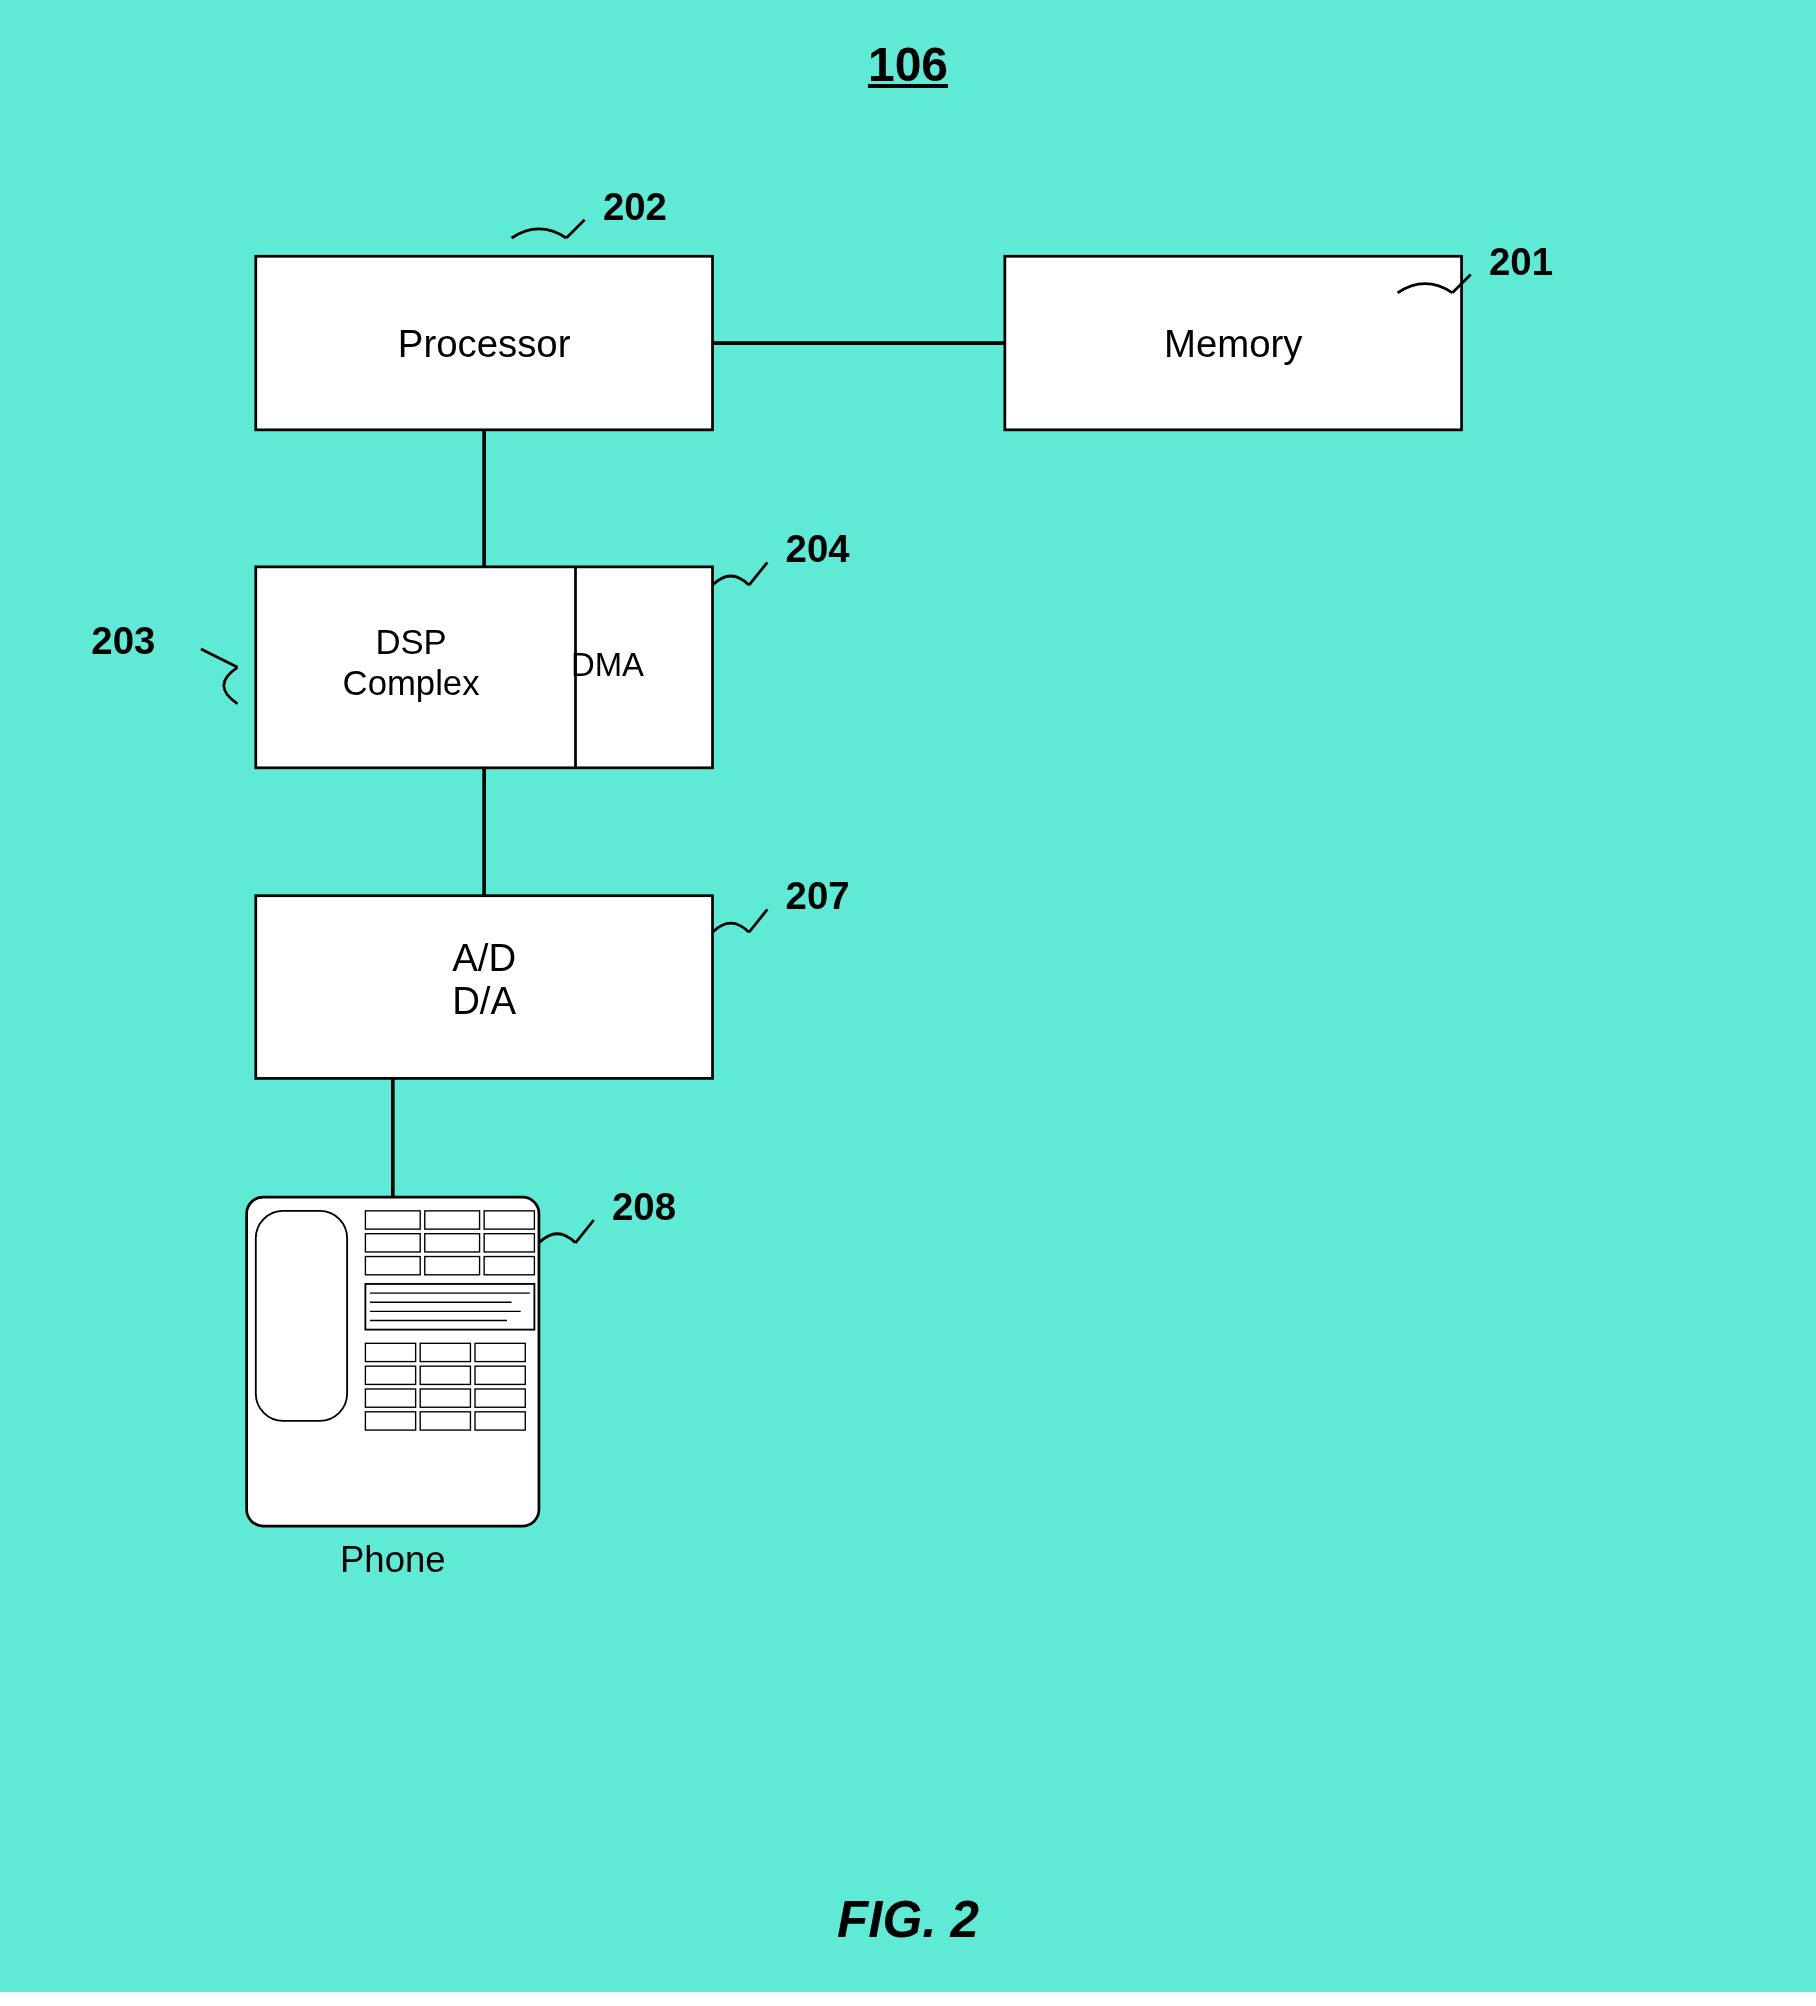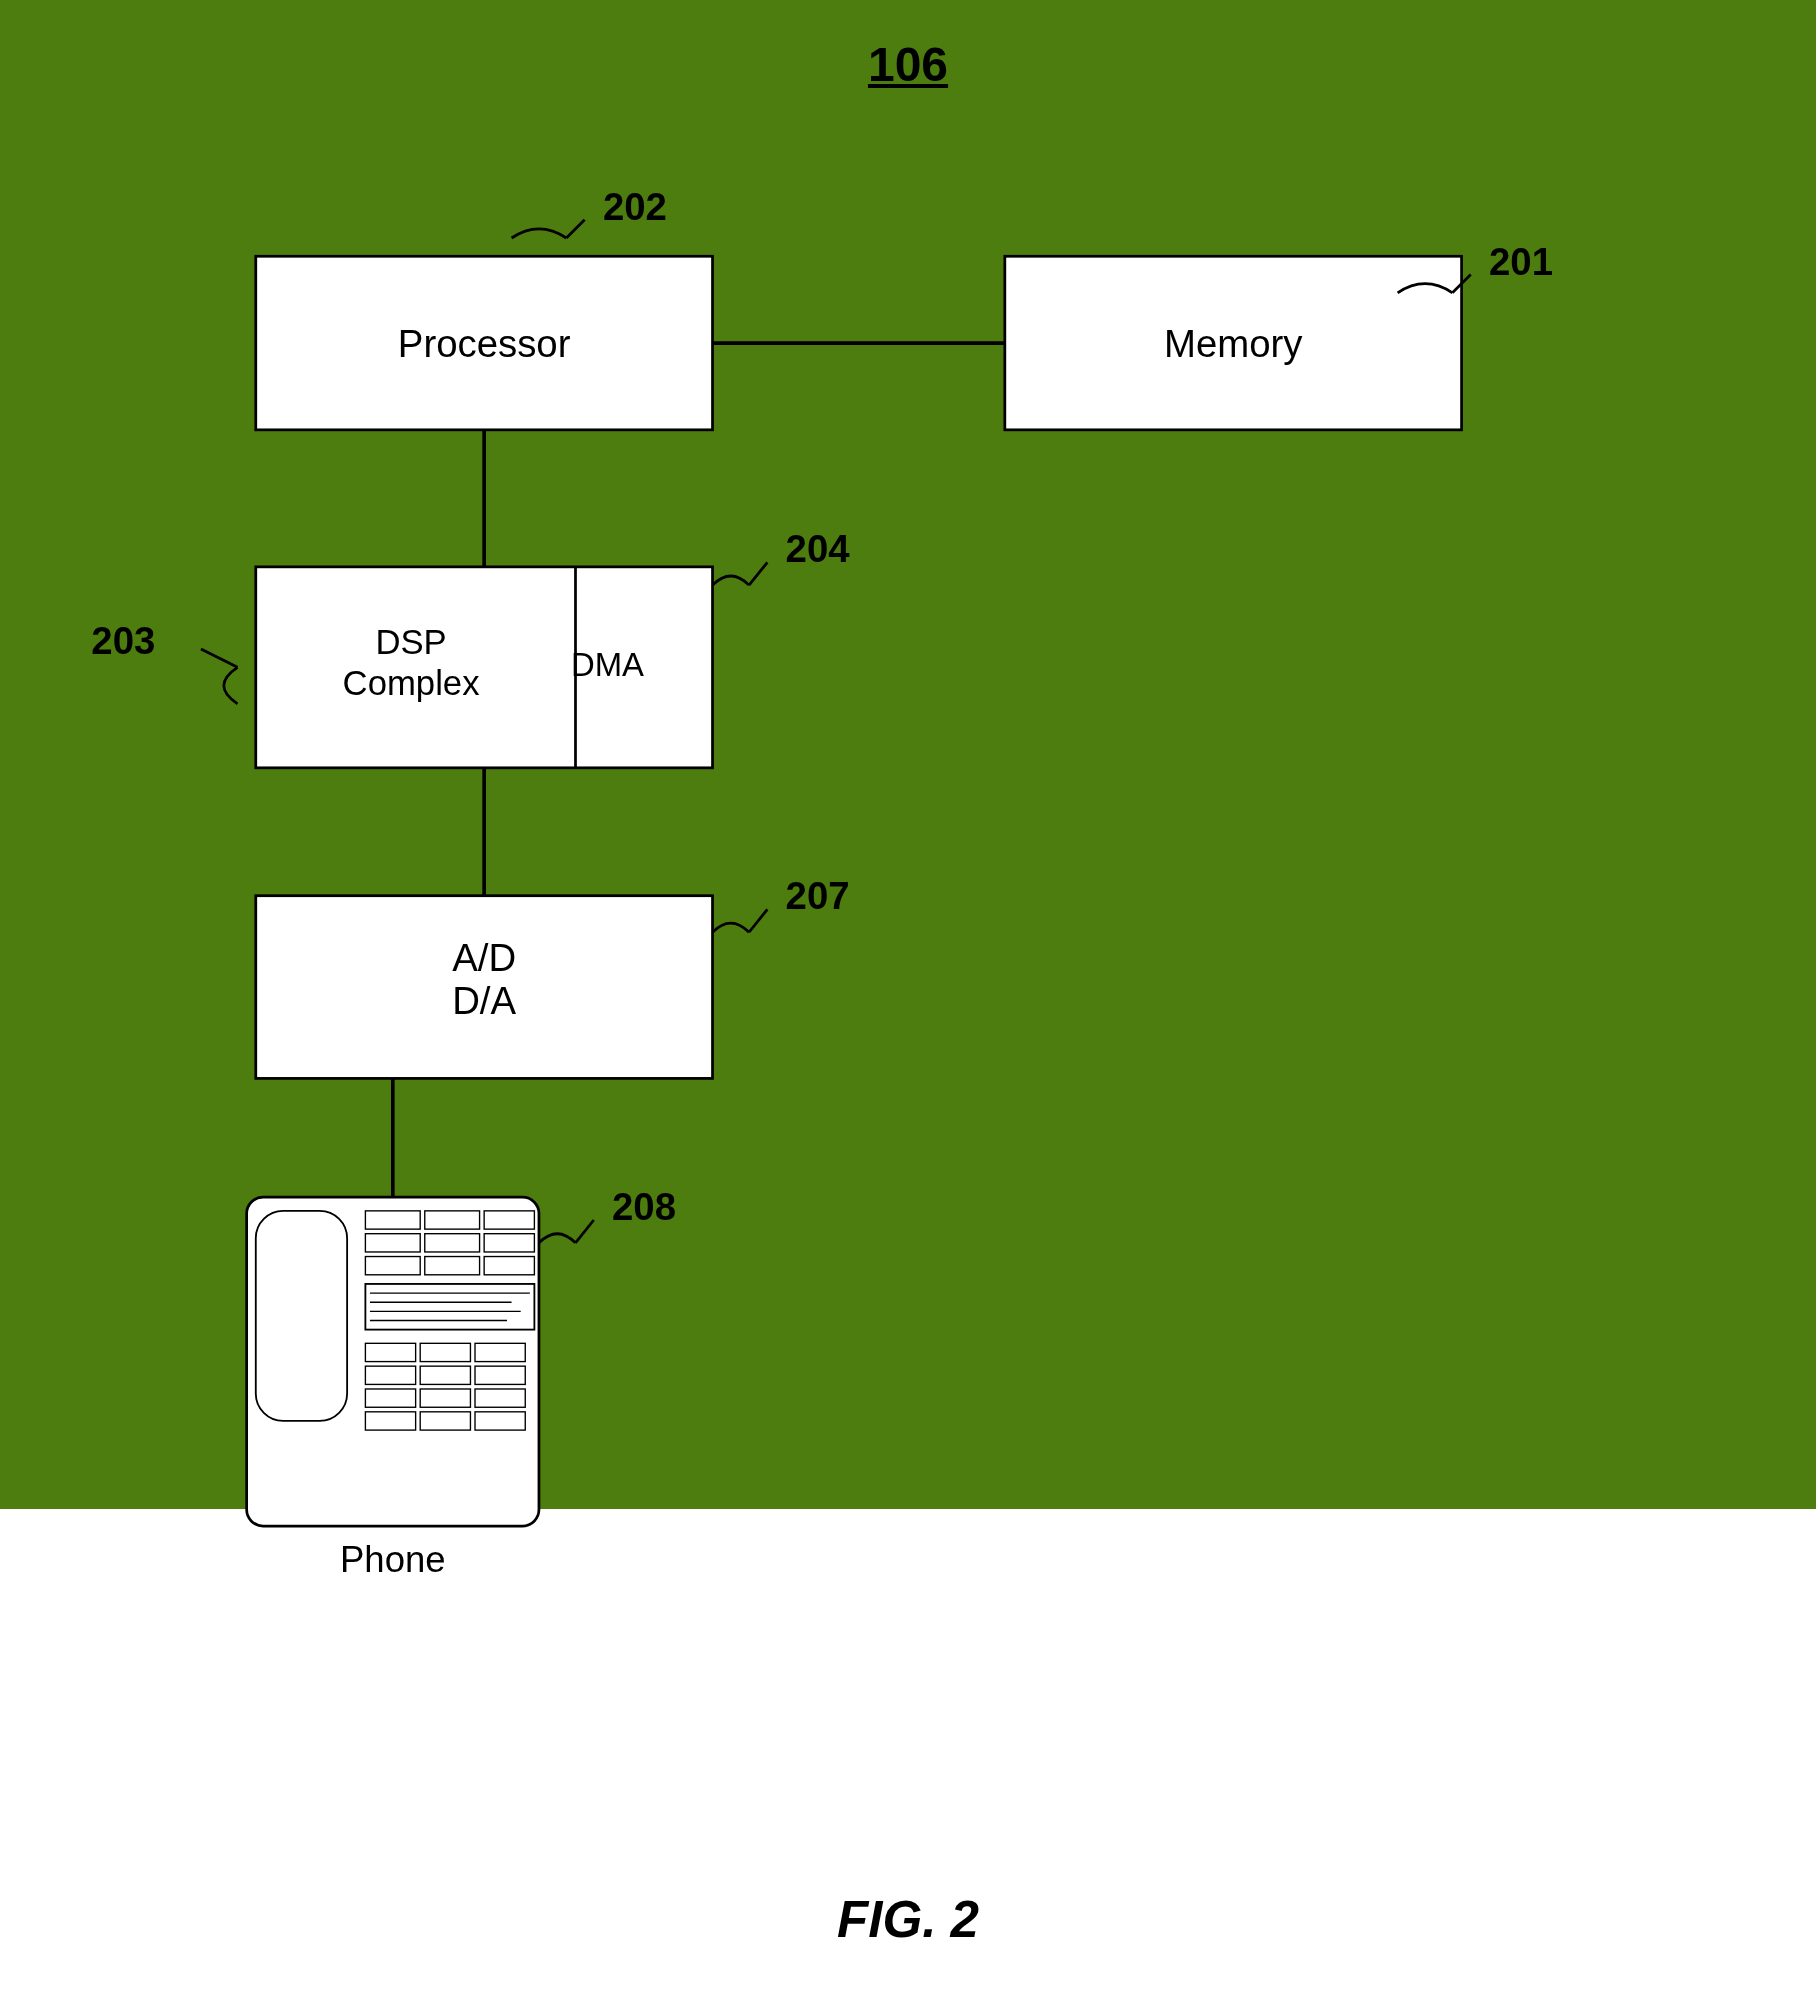--- a/index.html
+++ b/index.html
@@ -7,23 +7,23 @@
       background: #ffffff;
       width: 1816px;
       height: 2007px;
       font-family: Arial, sans-serif;
       position: relative;
       overflow: hidden;
     }
 
     .page-container {
       width: 1816px;
-      height: 1509px;
+      height: 1992px;
       position: relative;
-      background: #4d7c0f;
+      background: #5eead4;
     }
 
     
     .fig-top-label {
       position: absolute;
       top: 37px;
       left: 50%;
       transform: translateX(-50%);
       font-size: 48px;
       font-weight: bold;

